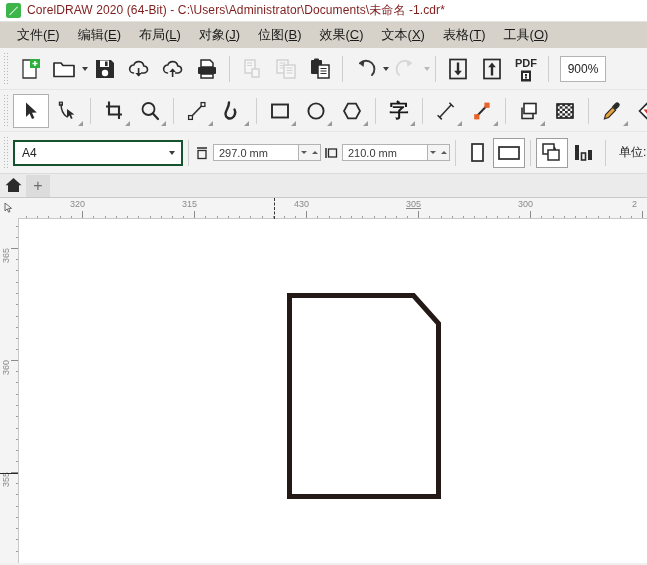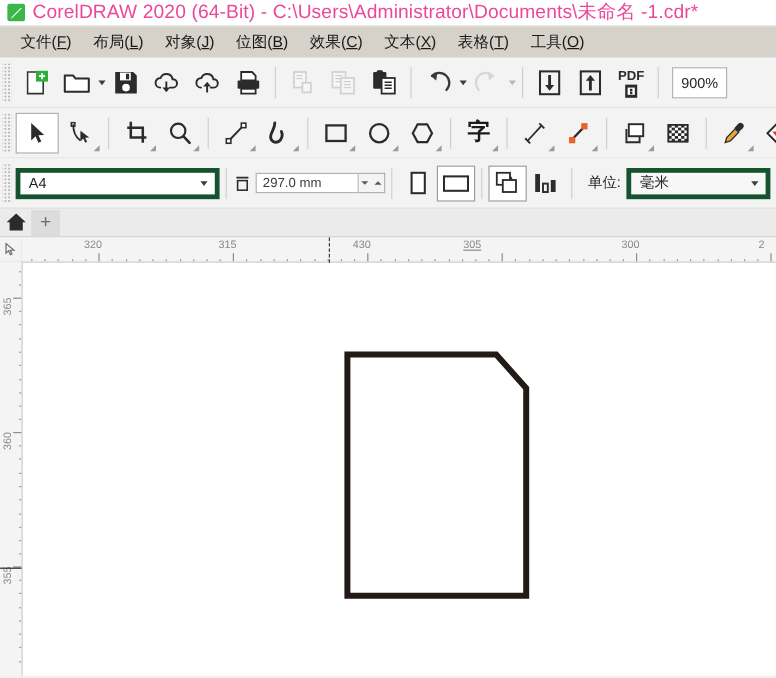--- a/index.html
+++ b/index.html
@@ -10,21 +10,21 @@
     -webkit-font-smoothing:antialiased;
   }
   .app{position:relative;width:647px;height:565px;background:#f0f0f0;}
 
   
   .titlebar{
     height:22px;background:#ffffff;display:flex;align-items:center;
     padding:0 6px;box-sizing:border-box;border-bottom:1px solid #e2e2e2;
   }
   .logo{width:15px;height:15px;margin-right:6px;flex:0 0 auto;position:relative;}
-  .title-text{font-size:16px;color:#ec4899;white-space:nowrap;letter-spacing:0.1px;}
+  .title-text{font-size:12px;color:#7f1d1d;white-space:nowrap;letter-spacing:0.1px;}
 
   
   .menubar{
     height:26px;background:#d6d2ca;display:flex;align-items:center;
     padding-left:8px;box-sizing:border-box;
   }
   .menu-item{
     font-size:13px;color:#1a1a1a;padding:3px 9px;cursor:default;white-space:nowrap;
   }
   .mn{text-decoration:underline;}
@@ -68,21 +68,21 @@
     flex:0 0 auto;border:1px solid transparent;box-sizing:border-box;position:relative;cursor:default;
   }
   .tool-btn.active{background:#ffffff;border:1px solid #b0b0b0;}
 
   
   .propbar{
     height:42px;background:#f3f3f3;display:flex;align-items:center;
     box-sizing:border-box;border-bottom:1px solid #dcdcdc;
   }
   .combo{
-    height:26px;border:4px solid #14532d;background:#fff;display:flex;align-items:center;
+    height:26px;border:2px solid #14532d;background:#fff;display:flex;align-items:center;
     box-sizing:border-box;font-size:12px;color:#222;padding-left:7px;position:relative;flex:0 0 auto;
   }
   .combo .cbtn{
     margin-left:auto;width:18px;height:100%;display:flex;align-items:center;justify-content:center;
   }
   .page-size{width:170px;}
   .unit-combo{width:120px;background:#f7f7f7;}
   .dims{display:flex;justify-content:center;gap:2px;flex:0 0 auto;}
   .dim-row{display:flex;align-items:center;height:17px;}
   .dim-ico{width:16px;height:16px;margin-right:3px;flex:0 0 auto;display:flex;align-items:center;justify-content:center;}
@@ -172,20 +172,21 @@
         <rect x="0" y="0" width="15" height="15" rx="2.5" fill="#3cb54a"></rect>
         <path d="M3.4 11.5 L11.4 3.4 L12 4.0 L4.1 12.0 Z" fill="#ffffff"></path>
         <path d="M3.4 11.5 L4.1 12.0 L3.0 12.3 Z" fill="#ffffff"></path>
       </svg>
     </span>
     <span class="title-text">CorelDRAW 2020 (64-Bit) - C:\Users\Administrator\Documents\未命名 -1.cdr*</span>
   </div>
 
   <div class="menubar">
     <div class="menu-item"><span>文件</span>(<span class="mn">F</span>)</div>
+    <div class="menu-item"><span>编辑</span>(<span class="mn">E</span>)</div>
     <div class="menu-item"><span>布局</span>(<span class="mn">L</span>)</div>
     <div class="menu-item"><span>对象</span>(<span class="mn">J</span>)</div>
     <div class="menu-item"><span>位图</span>(<span class="mn">B</span>)</div>
     <div class="menu-item"><span>效果</span>(<span class="mn">C</span>)</div>
     <div class="menu-item"><span>文本</span>(<span class="mn">X</span>)</div>
     <div class="menu-item"><span>表格</span>(<span class="mn">T</span>)</div>
     <div class="menu-item"><span>工具</span>(<span class="mn">O</span>)</div>
   </div>
 
   <div class="toolbar">
@@ -497,20 +498,33 @@
             <path d="M2 2 H12" stroke="#2b2b2b" stroke-width="1.5"></path>
             <rect x="3" y="4.5" width="8" height="8" fill="none" stroke="#2b2b2b" stroke-width="1.3"></rect>
           </svg>
         </span>
         <span class="dim-field">297.0 mm</span>
         <span class="spin">
           <span class="sp-ar sp-dn"></span>
             <span class="sp-ar sp-up"></span>
         </span>
       </div>
+      <div class="dim-row">
+        <span class="dim-ico">
+          <svg width="14" height="14" viewBox="0 0 14 14">
+            <path d="M2 2 V12" stroke="#2b2b2b" stroke-width="1.5"></path>
+            <rect x="4.5" y="3" width="8" height="8" fill="none" stroke="#2b2b2b" stroke-width="1.3"></rect>
+          </svg>
+        </span>
+        <span class="dim-field">210.0 mm</span>
+        <span class="spin">
+          <span class="sp-ar sp-dn"></span>
+            <span class="sp-ar sp-up"></span>
+        </span>
+      </div>
     </div>
 
     <div class="tb-sep"></div>
 
     <div class="orient-btn">
       <svg width="20" height="24" viewBox="0 0 20 24">
         <rect x="5" y="3" width="11" height="17" fill="#fff" stroke="#2b2b2b" stroke-width="1.7"></rect>
       </svg>
     </div>
     <div class="orient-btn sel">
@@ -568,21 +582,21 @@
     </div>
 
     <div class="hruler">
       <div class="tick major" style="left:64px;"></div>
       <div class="rlabel" style="left:52px;">320</div>
       <div class="tick major" style="left:176px;"></div>
       <div class="rlabel" style="left:164px;">315</div>
       <div class="tick major" style="left:288px;"></div>
       <div class="rlabel" style="left:276px;">430</div>
       <div class="tick major" style="left:400px;"></div>
-      <div class="rlabel" style="left:368px;text-decoration:underline;">305</div>
+      <div class="rlabel" style="left:388px;text-decoration:underline;">305</div>
       <div class="tick major" style="left:512px;"></div>
       <div class="rlabel" style="left:500px;">300</div>
       <div class="tick major" style="left:624px;"></div>
       <div class="rlabel" style="left:614px;">2</div>
 
       <div class="tick minor" style="left:8px;"></div>
         <div class="tick minor" style="left:30px;"></div>
       <div class="tick minor" style="left:42px;"></div>
         <div class="tick minor" style="left:53px;"></div>
       <div class="tick minor" style="left:75px;"></div>

